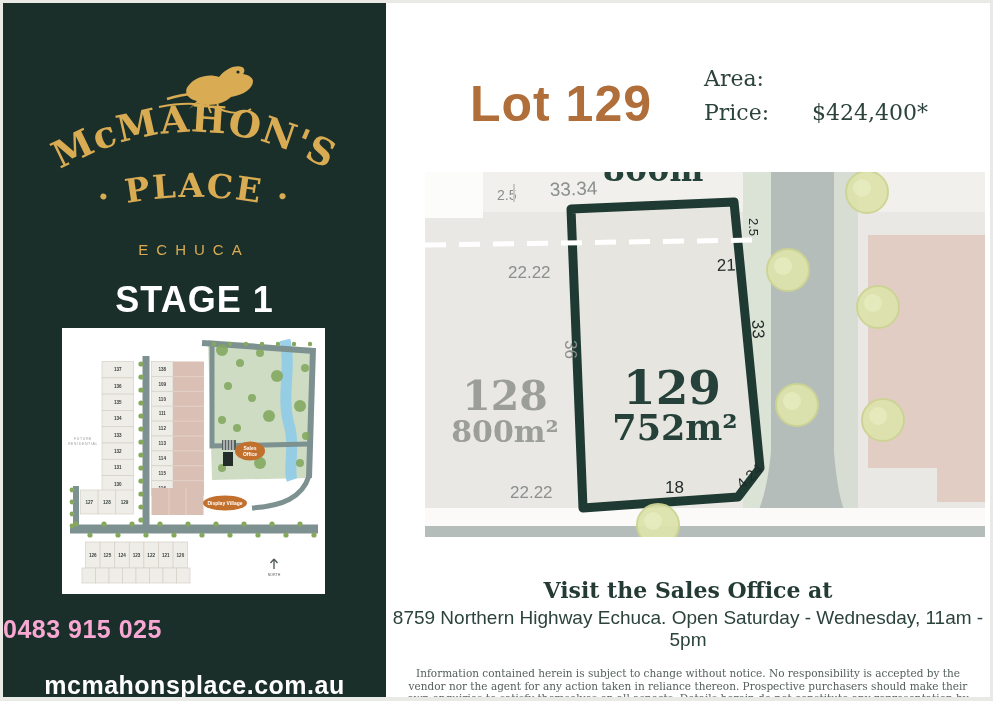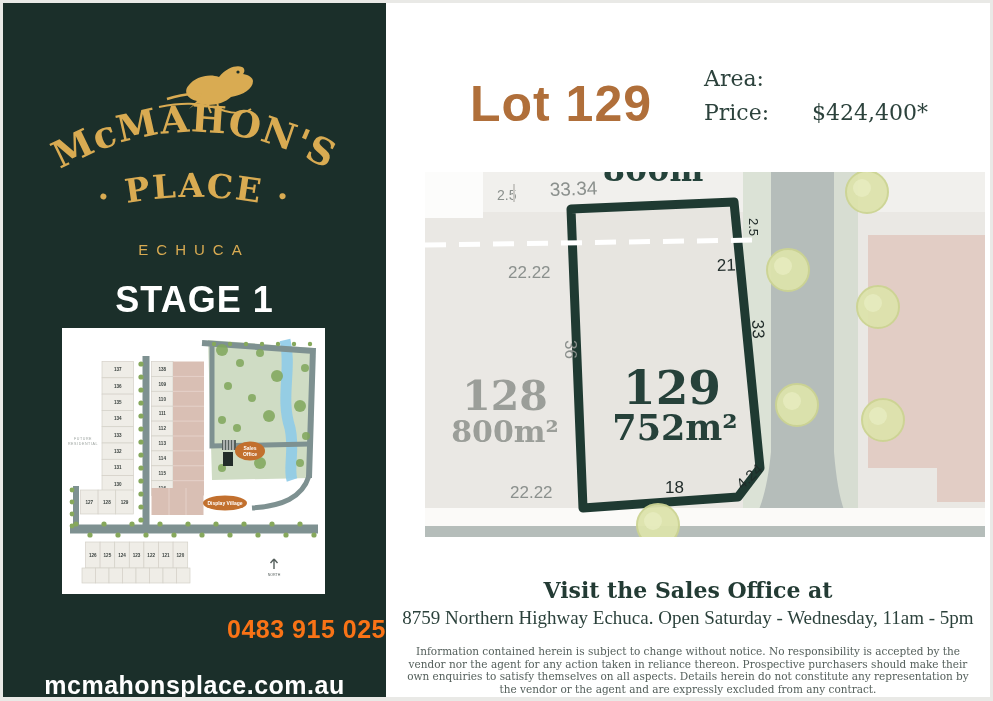--- a/index.html
+++ b/index.html
@@ -14,22 +14,22 @@
   .stage-title {
     position:absolute; left:0; top:276px; width:100%; text-align:center;
     color:#ffffff; font-size:36px; font-weight:800; letter-spacing:1px;
   }
   .map-card {
     position:absolute; left:59px; top:325px; width:263px; height:266px;
     background:#ffffff;
   }
   .map-card svg { width:100%; height:100%; }
   .sidebar-phone {
-    position:absolute; left:0; top:612px; width:100%; text-align:right;
-    color:#f97316; font-size:25px; font-weight:800; letter-spacing:0.5px;
+    position:absolute; left:0; top:612px; width:100%; text-align:left;
+    color:#f9a8d4; font-size:25px; font-weight:800; letter-spacing:0.5px;
   }
   .sidebar-site {
     position:absolute; left:0; top:641px; width:100%; text-align:center;
     color:#ffffff; font-size:25px; font-weight:800; letter-spacing:0.5px;margin-top:27px;
   }
   .main {
     position:absolute; left:386px; top:3px; width:604px; height:694px;
     background:#ffffff; overflow:hidden;
   }
   .lot-title {
@@ -38,21 +38,21 @@
   }
   .details { position:absolute; left:318px; top:55px; width:250px;
     font-family:"DejaVu Serif", serif; color:#2c423c; font-size:22px; line-height:26px; }
   .details .row { display:flex;margin-top:8px; }
   .details .lbl { width:108px; }
   .details .val { flex:1; }
   .plan-wrap { position:absolute; left:39px; top:169px; width:560px; height:365px; overflow:hidden; }
   .plan-wrap svg { width:560px; height:365px; display:block; }
   .footer { position:absolute; left:0; top:574px; width:100%; text-align:center; }
   .visit-heading { font-family:"DejaVu Serif", serif; font-weight:bold; font-size:22px; color:#233b34; }
-  .address-line { font-family:Liberation Serif, serif; font-size:19px; color:#2c423c; margin-top:4px; }
+  .address-line { font-family:Liberation Sans, sans-serif; font-size:19px; color:#2c423c; margin-top:4px; }
   .disclaimer {
     margin:16px auto 0; width:570px; font-family:"DejaVu Serif", serif;
     font-size:10.5px; line-height:12.5px; color:#55605c;
   }
   
   text { font-family:"Liberation Sans", sans-serif; }
   .serifTxt { font-family:"DejaVu Serif", serif; }
 </style>
 </head>
 <body>

